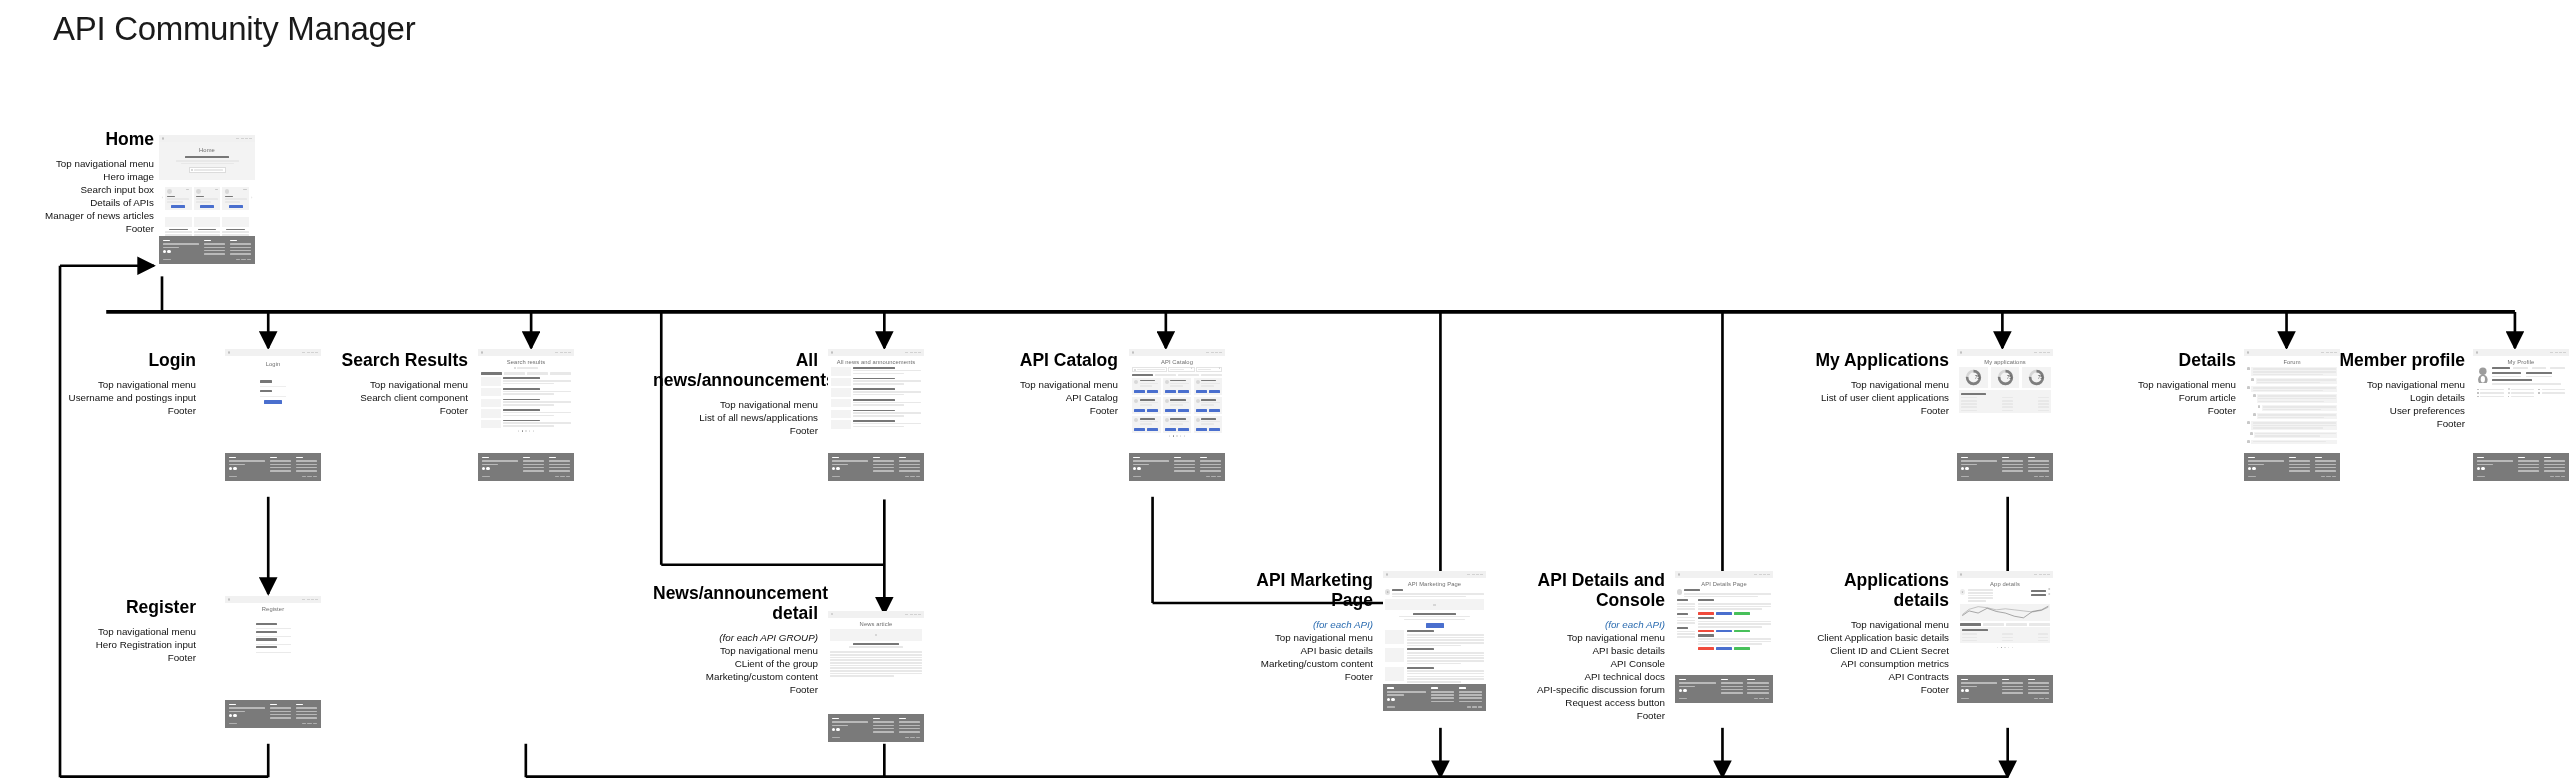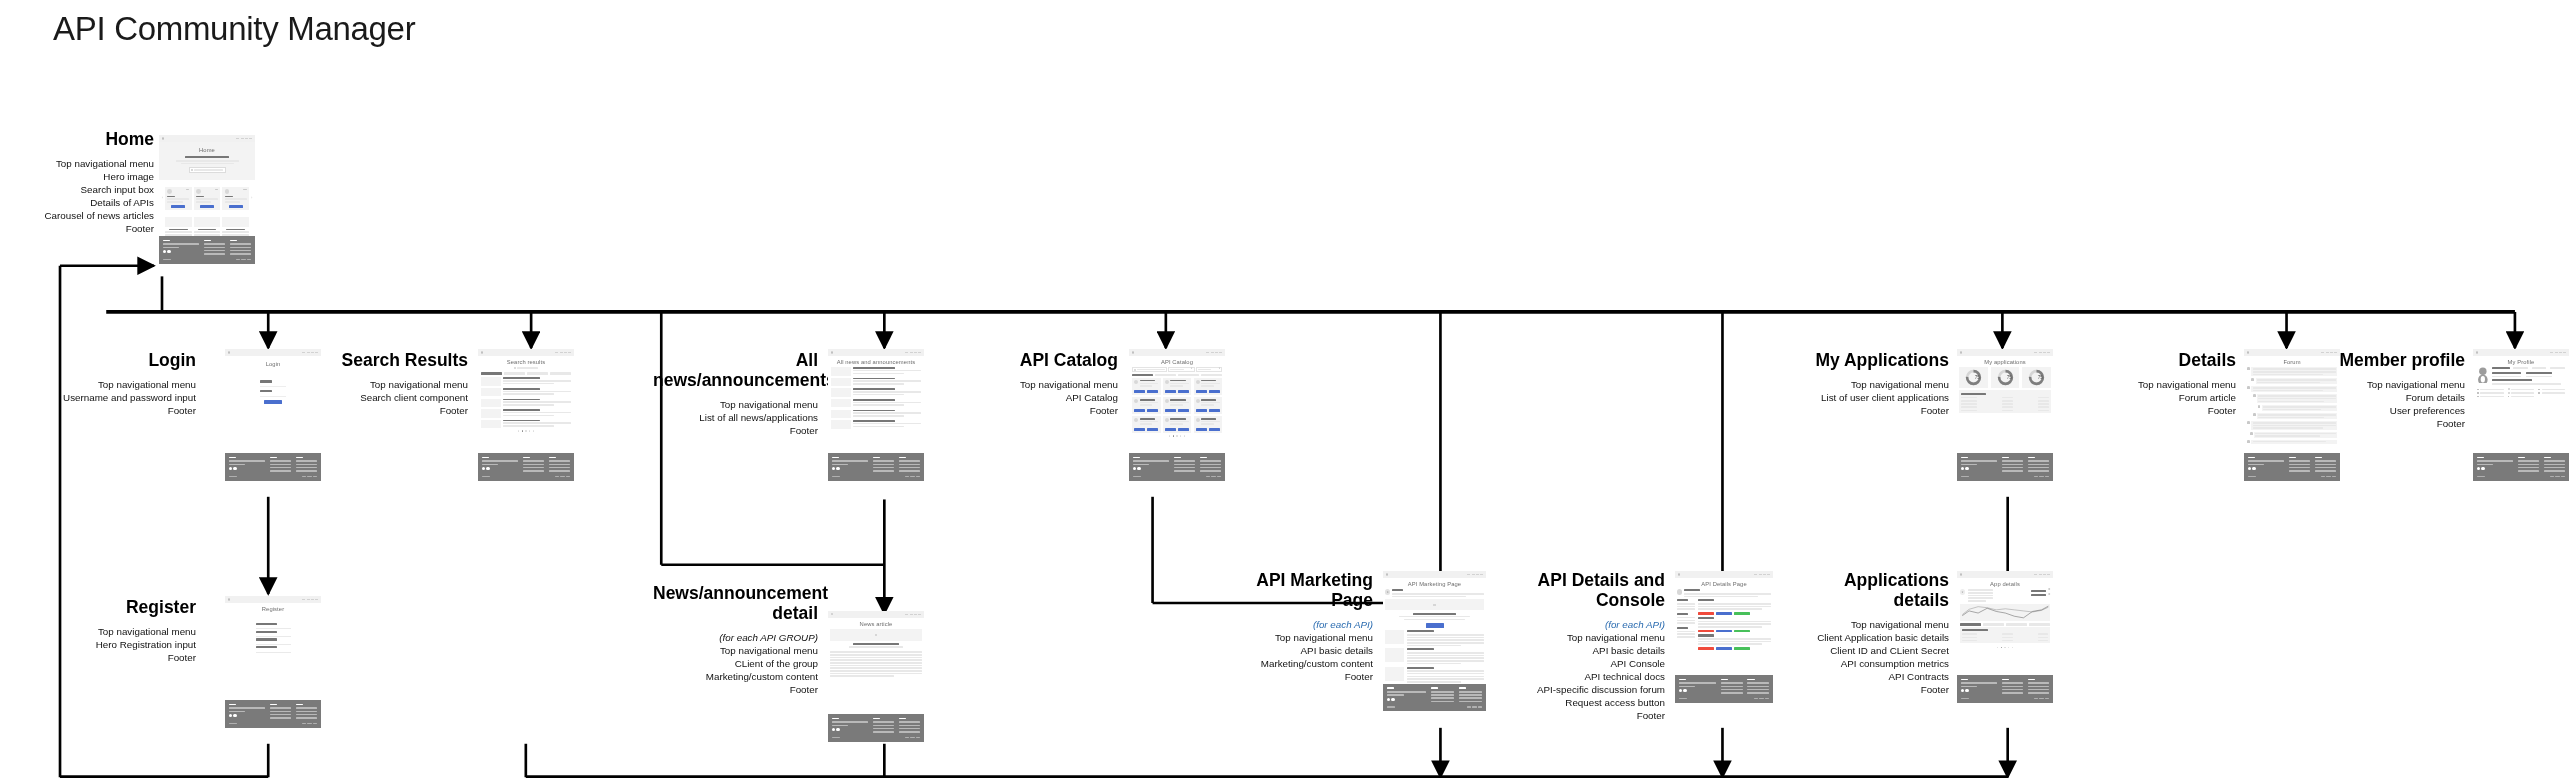--- a/index.html
+++ b/index.html
@@ -137,21 +137,21 @@
 </svg>
 
 <div class="node" style="left:0;top:130px;">
   <div class="caption" style="left:0;top:0;width:154px;">
     <div class="title">Home</div>
     <div class="sub">
       <span class="l">Top navigational menu</span>
       <span class="l">Hero image</span>
       <span class="l">Search input box</span>
       <span class="l">Details of APIs</span>
-      <span class="l">Carousel of news articles</span>
+      <span class="l">Manager of news articles</span>
       <span class="l">Footer</span>
     </div>
   </div>
   <div class="wf" style="left:159px;top:5.3px;width:96px;">
     <div class="chrome">
       <span class="dot"></span>
       <span class="menu">
           <i></i>
           <i></i>
           <i></i>
@@ -265,21 +265,21 @@
         </div>
     </div>
   </div>
 </div>
 
 <div class="node" style="left:42px;top:351px;">
   <div class="caption" style="left:0;top:0;width:154px;">
     <div class="title">Login</div>
     <div class="sub">
       <span class="l">Top navigational menu</span>
-      <span class="l">Username and password input</span>
+      <span class="l">Username and postings input</span>
       <span class="l">Footer</span>
     </div>
   </div>
   <div class="wf" style="left:183px;top:-2.1px;width:96px;">
     <div class="chrome">
       <span class="dot"></span>
       <span class="menu">
           <i></i>
           <i></i>
           <i></i>
@@ -1026,21 +1026,21 @@
         </div>
     </div>
   </div>
 </div>
 
 <div class="node" style="left:2332px;top:351px;">
   <div class="caption" style="left:0;top:0;width:133px;">
     <div class="title">Member profile</div>
     <div class="sub">
       <span class="l">Top navigational menu</span>
-      <span class="l">Forum details</span>
+      <span class="l">Login details</span>
       <span class="l">User preferences</span>
       <span class="l">Footer</span>
     </div>
   </div>
   <div class="wf" style="left:141px;top:-2.1px;width:96px;">
     <div class="chrome">
       <span class="dot"></span>
       <span class="menu">
           <i></i>
           <i></i>

